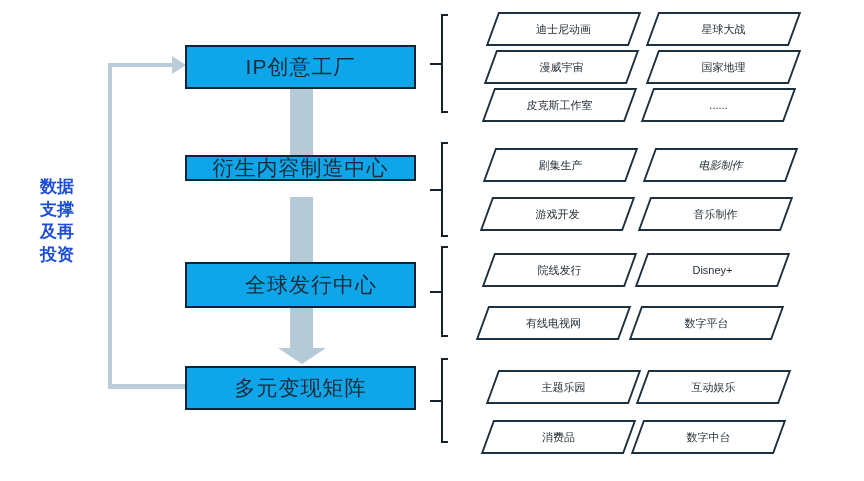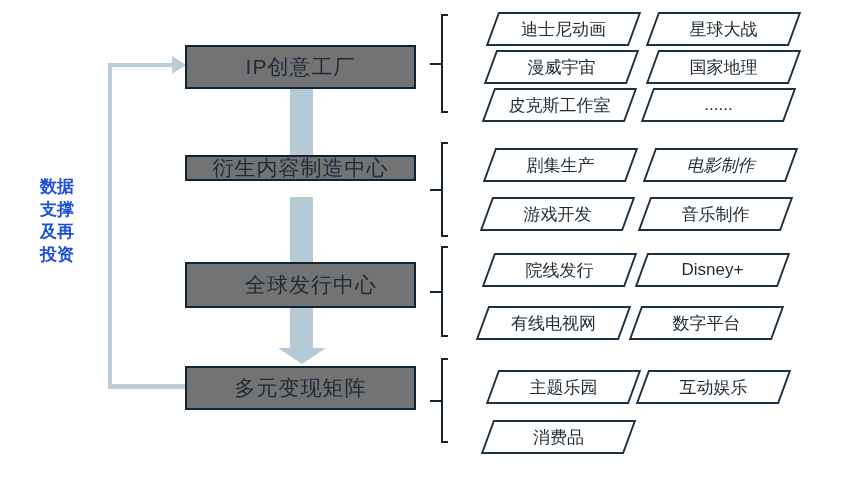--- a/index.html
+++ b/index.html
@@ -15,21 +15,21 @@
 
   
   .loop-v{position:absolute;left:108px;top:63px;width:4px;height:326px;background:#b9ccd8;}
   .loop-h-top{position:absolute;left:110px;top:63px;width:62px;height:4px;background:#b9ccd8;}
   .loop-head{position:absolute;left:172px;top:56px;width:0;height:0;
     border-left:14px solid #b9ccd8;border-top:9px solid transparent;border-bottom:9px solid transparent;}
   .loop-h-bottom{position:absolute;left:108px;top:384px;width:77px;height:5px;background:#bccdd8;}
 
   
   .flow-box{
-    position:absolute;left:185px;width:231px;background:#737373;
+    position:absolute;left:185px;width:231px;background:#0ea5e9;
     border:2.5px solid #0e2434;box-sizing:border-box;
     display:flex;align-items:center;justify-content:center;
     font-size:21px;letter-spacing:1px;color:#1c2b39;font-weight:500;
   }
   .fb1{top:45px;height:44px;}
   .fb2{top:155px;height:26px;}
   .fb3{top:262px;height:46px;padding-left:21px;}
   .fb4{top:366px;height:44px;}
 
   
@@ -49,21 +49,21 @@
   .bk4{top:358px;height:85px;}
   .bracket-dash{position:absolute;left:430px;width:11px;height:0;border-top:2px solid #15222e;}
   .bd1{top:63px;}
   .bd2{top:189px;}
   .bd3{top:291px;}
   .bd4{top:400px;}
 
   
   .pgram{position:absolute;width:143px;height:34px;
     display:flex;align-items:center;justify-content:center;
-    font-size:17px;color:#1f2a33;}
+    font-size:11px;color:#1f2a33;}
   .pgram::before{content:"";position:absolute;top:0;left:0;right:0;bottom:0;
     background:#ffffff;border:2px solid #1c3040;box-sizing:border-box;
     transform:skewX(-20deg);}
   .pgram span{position:relative;z-index:1;}
 </style>
 </head>
 <body>
 
 <div id="canvas">
 
@@ -151,14 +151,17 @@
 
   <div class="pgram" style="left:642px;top:370px;">
       <span>互动娱乐</span>
     </div>
   <div class="pgram" style="left:492px;top:370px;">
       <span>主题乐园</span>
     </div>
   <div class="pgram" style="left:487px;top:420px;">
       <span>消费品</span>
     </div>
+  <div class="pgram" style="left:637px;top:420px;">
+      <span>数字中台</span>
+    </div>
 
 </div>
 
 </body></html>

